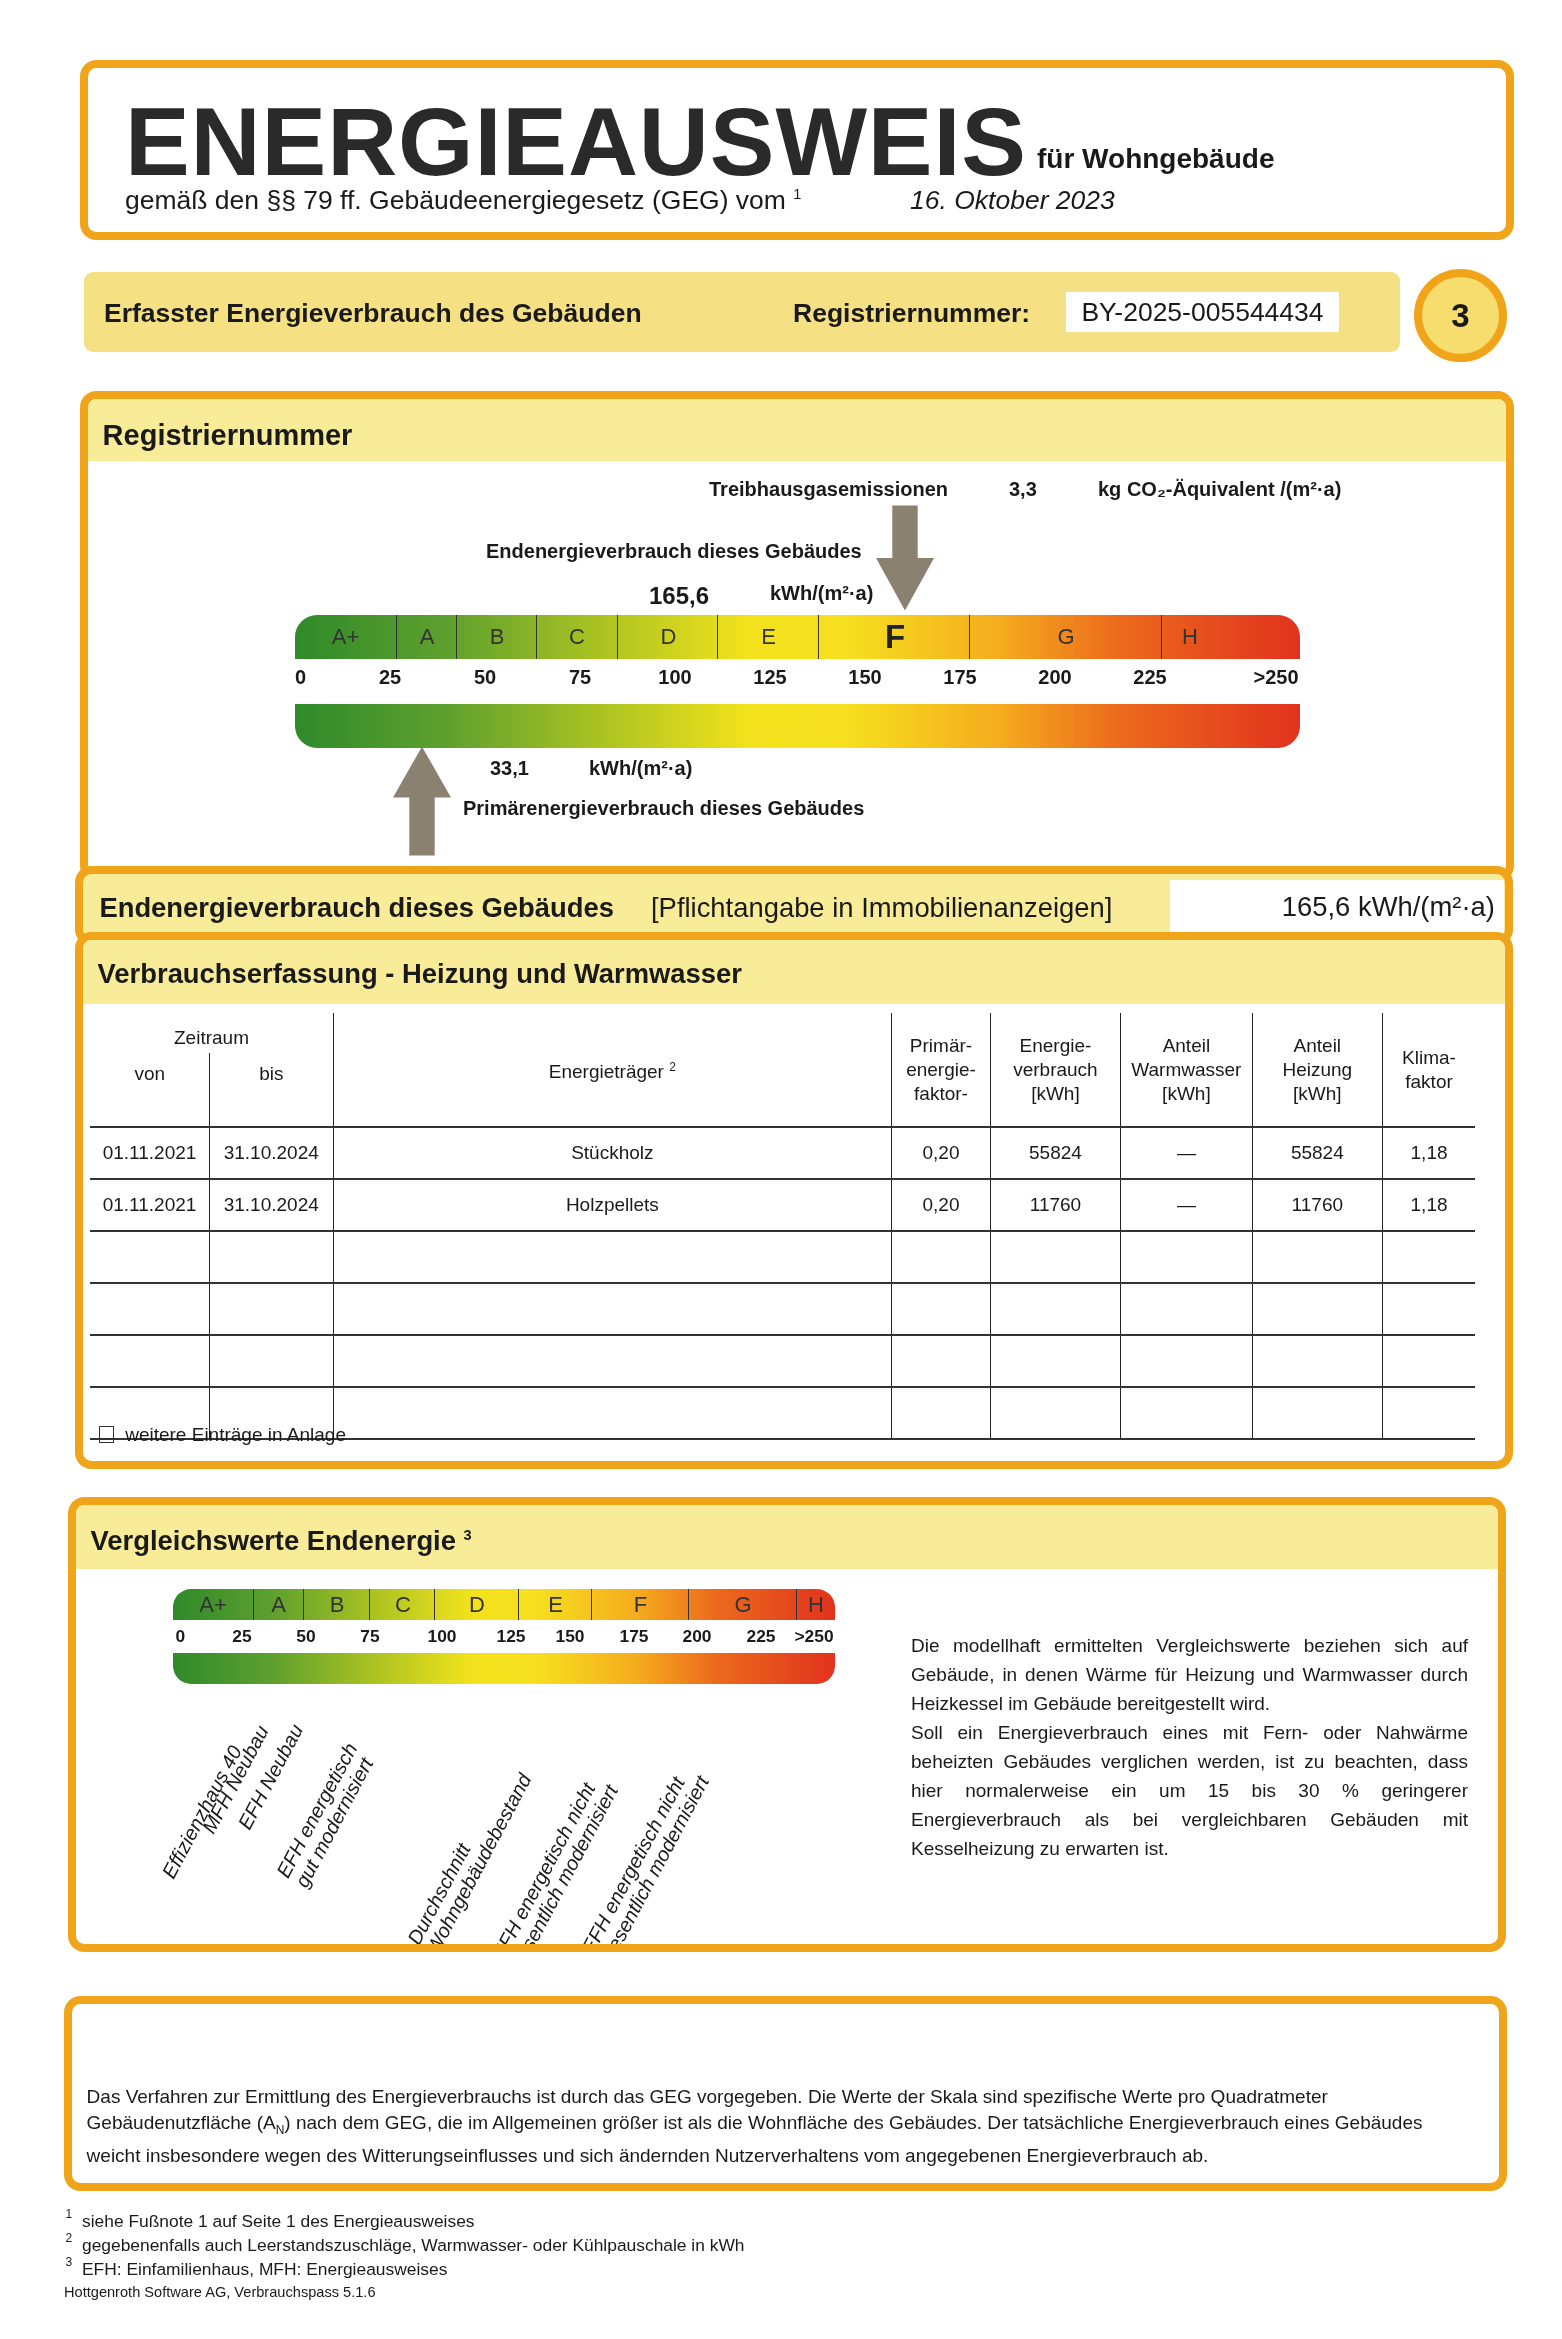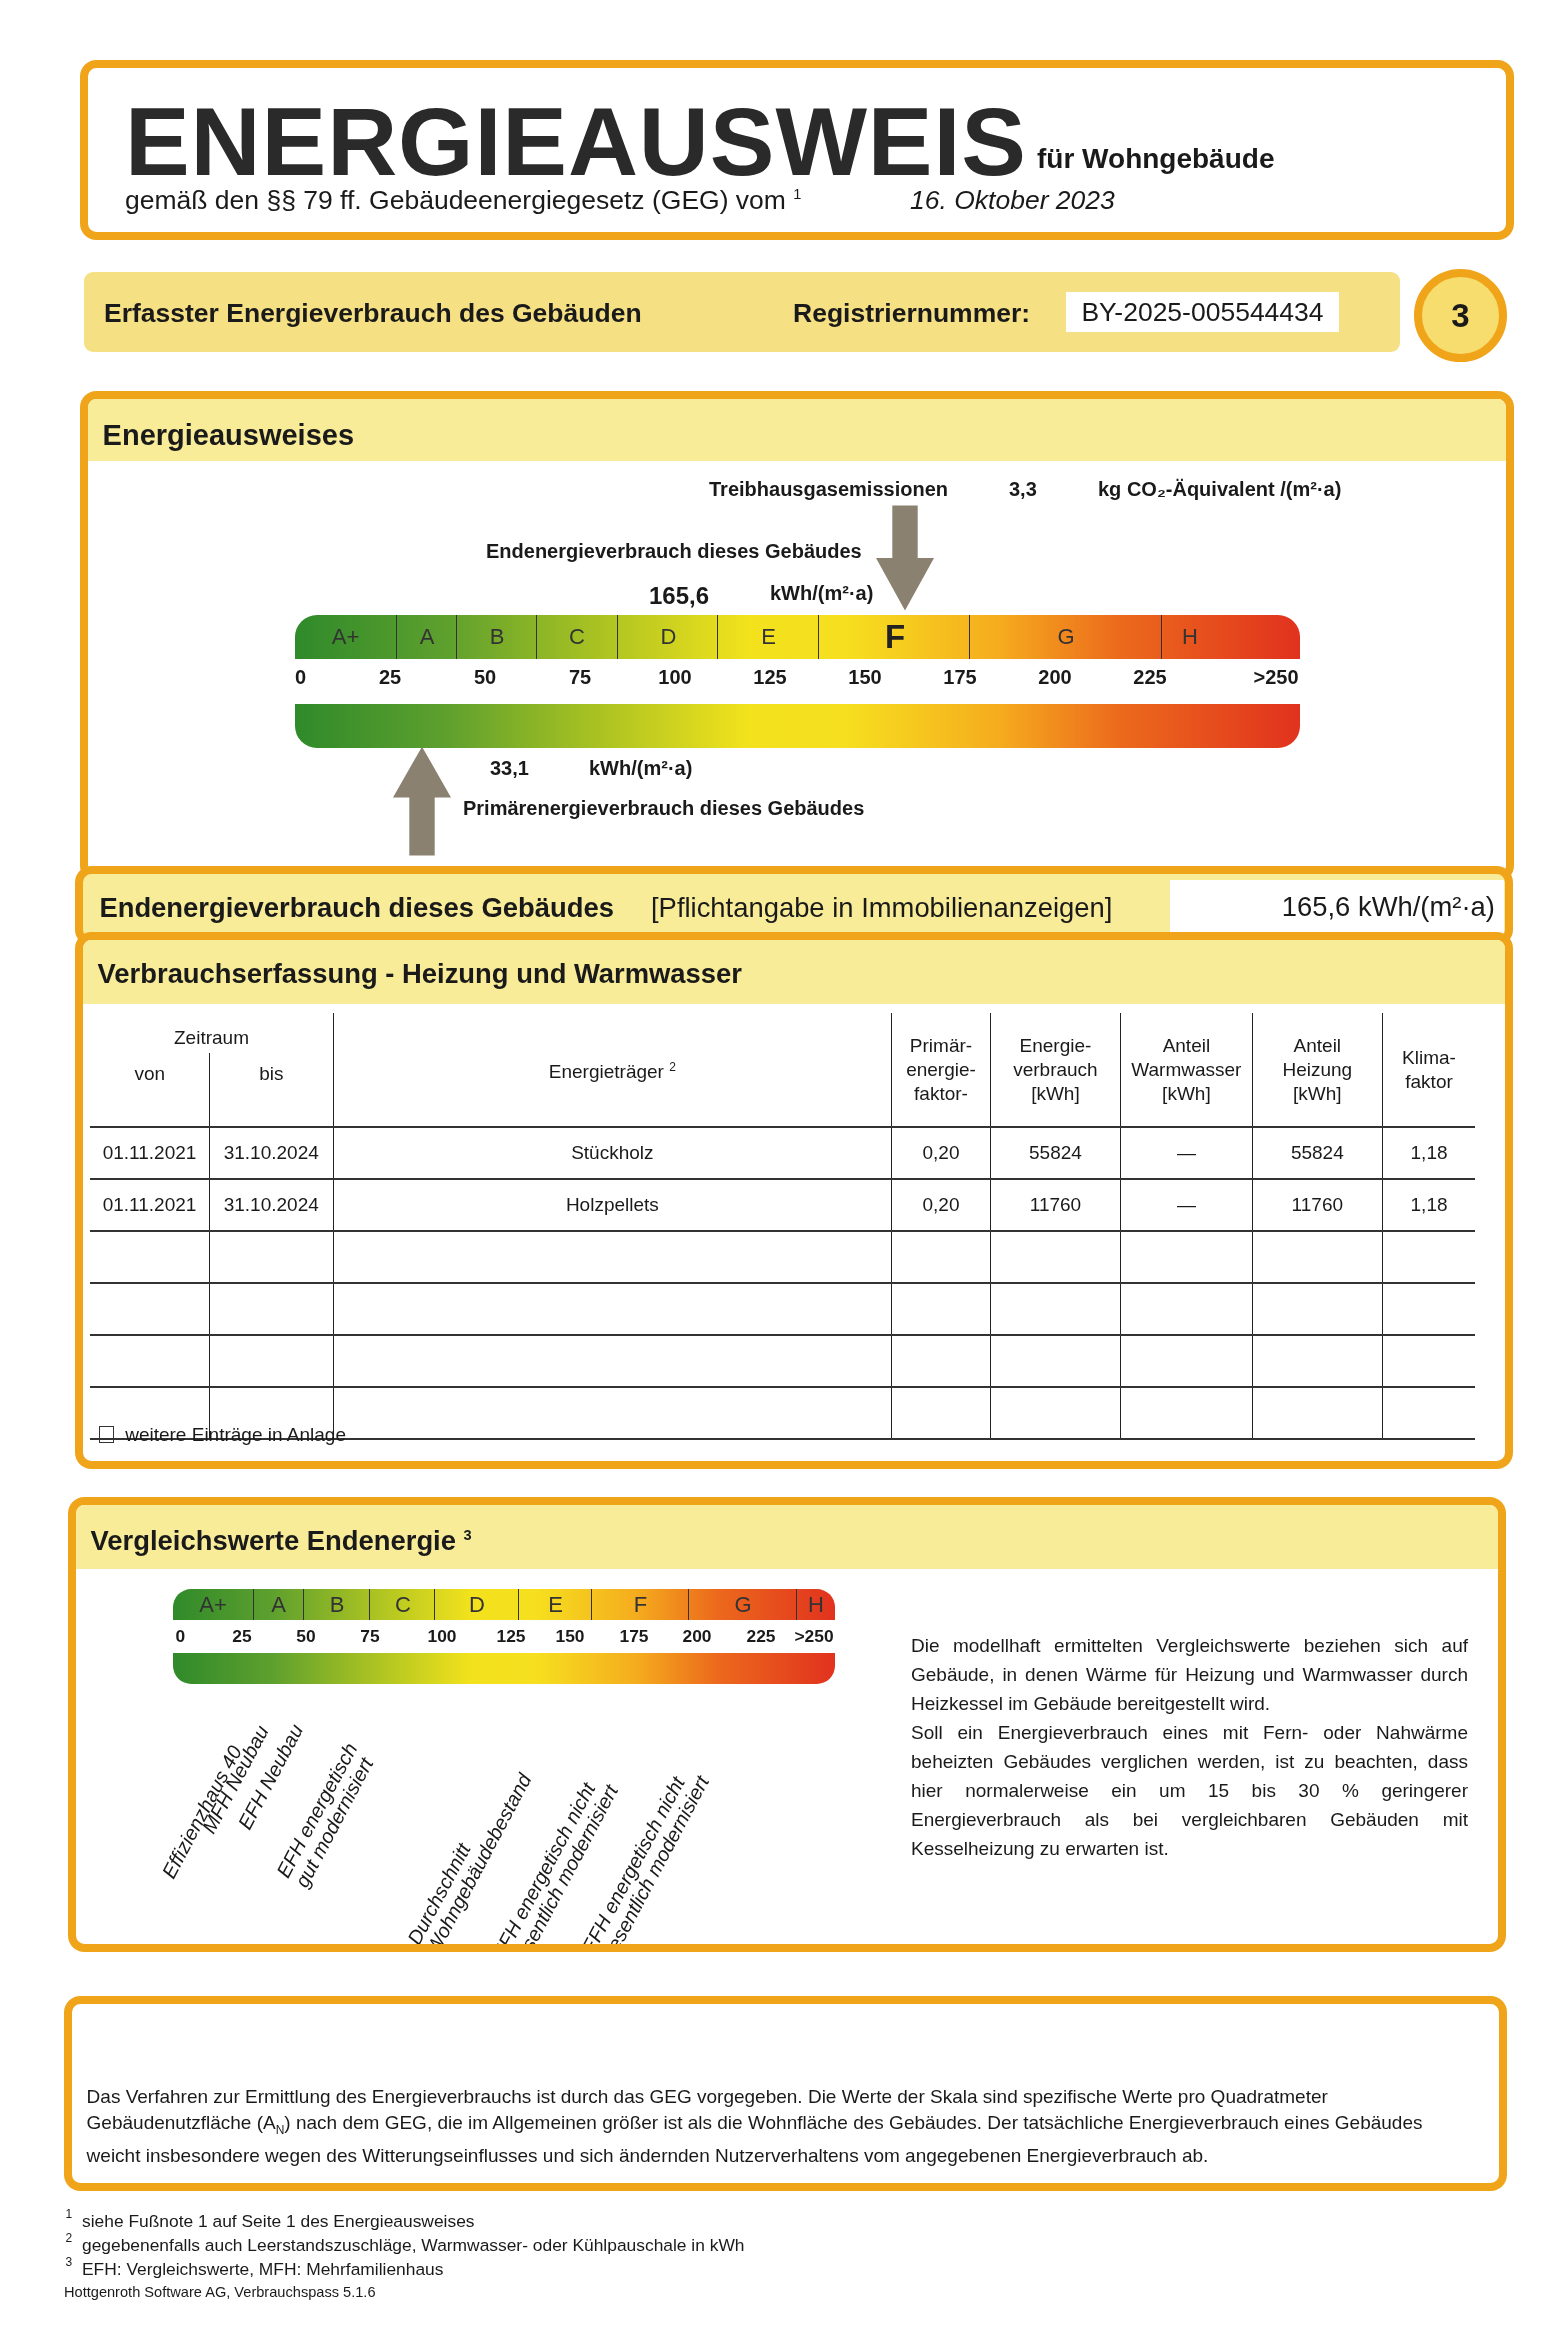--- a/index.html
+++ b/index.html
@@ -102,21 +102,21 @@
 
 <div class="abs regbar">
   <div class="abs reg-left">Erfasster Energieverbrauch des Gebäuden</div>
   <div class="abs reg-label">Registriernummer:</div>
   <div class="abs reg-field">BY-2025-005544434</div>
 </div>
 <div class="abs pagecircle">3</div>
 
 <div class="abs section sec1">
   <div class="section-head">
-    <div class="section-title">Energieausweises</div>
+    <div class="section-title">Registriernummer</div>
   </div>
   <div class="abs ghg-label">Treibhausgasemissionen</div>
   <div class="abs ghg-val">3,3</div>
   <div class="abs ghg-unit">kg CO₂-Äquivalent /(m²·a)</div>
   <div class="abs end-label">Endenergieverbrauch dieses Gebäudes</div>
   <div class="abs end-val">165,6</div>
   <div class="abs end-unit">kWh/(m²·a)</div>
 
   <svg class="abs arrow-down" viewBox="0 0 64 116">
     <polygon points="18,0 46,0 46,58 64,58 32,116 0,58 18,58" fill="#8a8170"></polygon>
@@ -315,15 +315,15 @@
     <div>Soll ein Energieverbrauch eines mit Fern- oder Nahwärme beheizten Gebäudes verglichen werden, ist zu beachten, dass hier normalerweise ein um 15 bis 30 % geringerer Energieverbrauch als bei vergleichbaren Gebäuden mit Kesselheizung zu erwarten ist.</div>
   </div>
 </div>
 
 <div class="abs section sec5">
   <div class="abs s5-text"><span>Das Verfahren zur Ermittlung des Energieverbrauchs ist durch das GEG vorgegeben. Die Werte der Skala sind spezifische Werte pro Quadratmeter Gebäudenutzfläche (A</span><sub>N</sub><span>) nach dem GEG, die im Allgemeinen größer ist als die Wohnfläche des Gebäudes. Der tatsächliche Energieverbrauch eines Gebäudes weicht insbesondere wegen des Witterungseinflusses und sich ändernden Nutzerverhaltens vom angegebenen Energieverbrauch ab.</span></div>
 </div>
 
 <div class="abs fn" style="top:2211px"><sup>1</sup><span>siehe Fußnote 1 auf Seite 1 des Energieausweises</span></div>
 <div class="abs fn" style="top:2235px"><sup>2</sup><span>gegebenenfalls auch Leerstandszuschläge, Warmwasser- oder Kühlpauschale in kWh</span></div>
-<div class="abs fn" style="top:2259px"><sup>3</sup><span>EFH: Vergleichswerte, MFH: Mehrfamilienhaus</span></div>
+<div class="abs fn" style="top:2259px"><sup>3</sup><span>EFH: Einfamilienhaus, MFH: Energieausweises</span></div>
 <div class="abs software">Hottgenroth Software AG, Verbrauchspass 5.1.6</div>
 
 
 </body></html>

